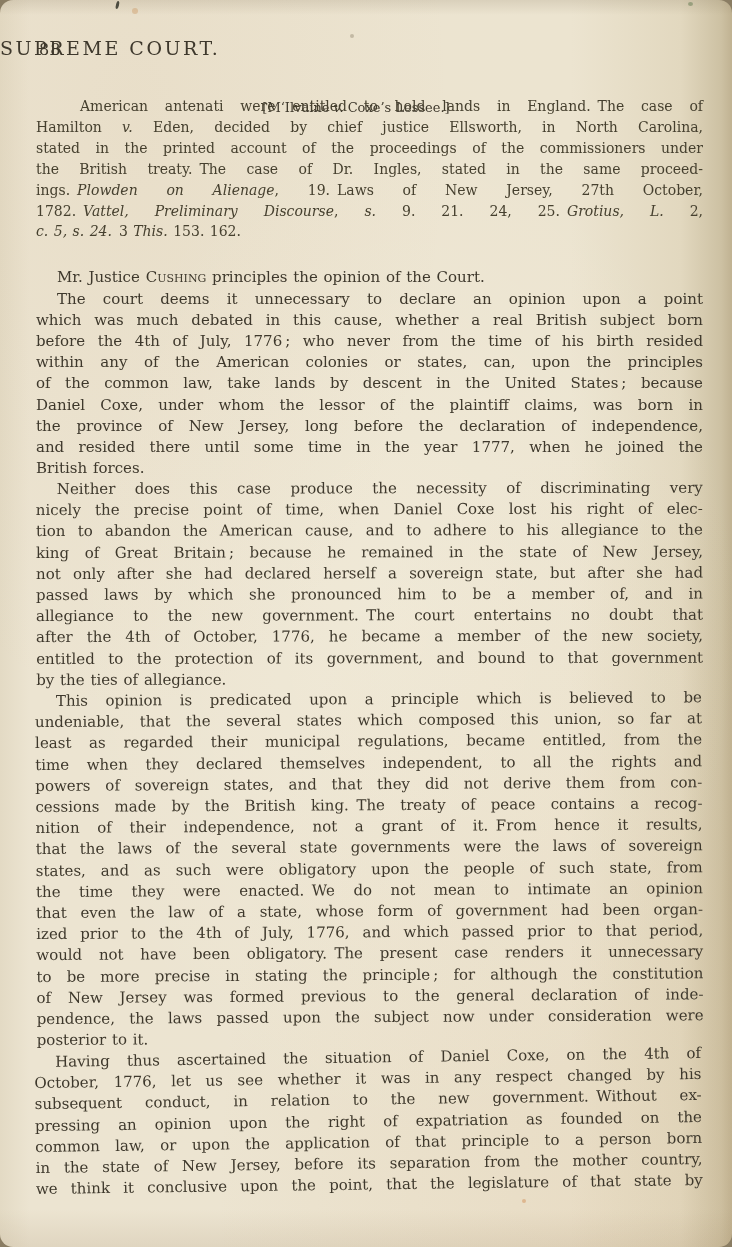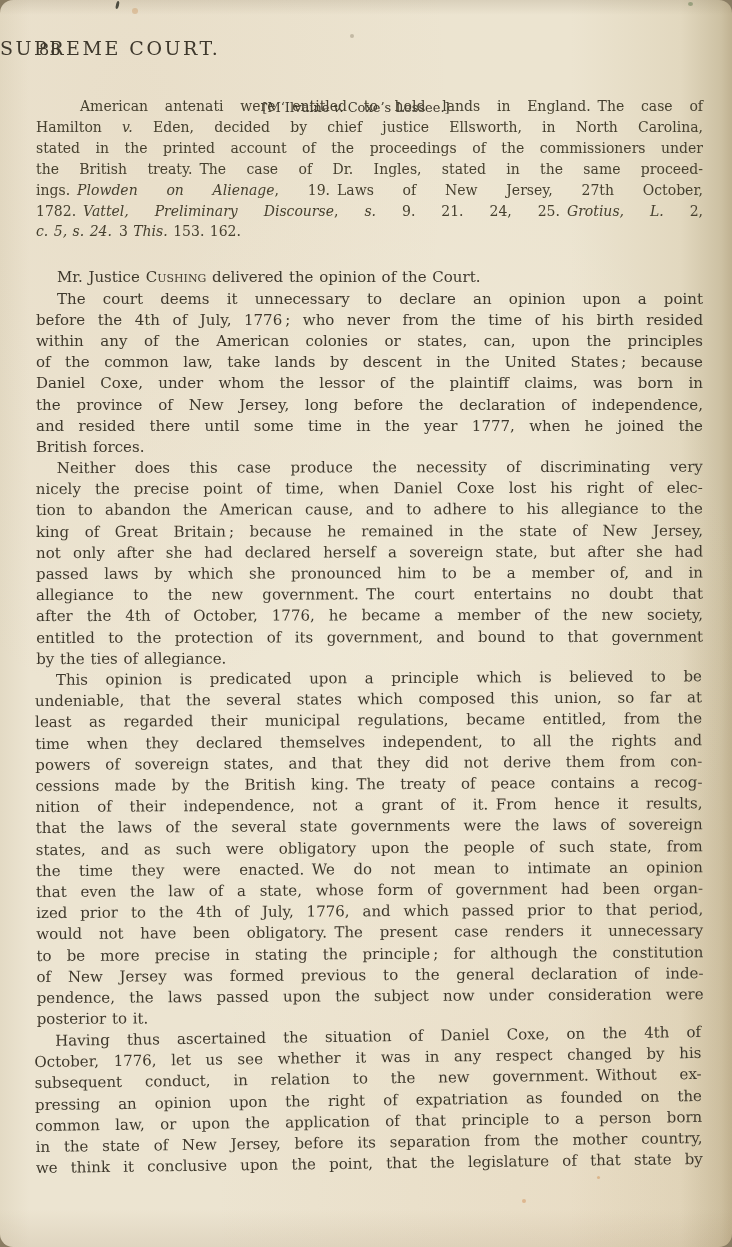--- a/index.html
+++ b/index.html
@@ -60,24 +60,25 @@
         <div class="line first"><span>American antenati were entitled to hold lands in England. The case of</span></div>
         <div class="line"><span>Hamilton </span><span class="it">v.</span><span> Eden, decided by chief justice Ellsworth, in North Carolina,</span></div>
         <div class="line"><span>stated in the printed account of the proceedings of the commissioners under</span></div>
         <div class="line"><span>the British treaty. The case of Dr. Ingles, stated in the same proceed-</span></div>
         <div class="line"><span>ings. </span><span class="it">Plowden on Alienage</span><span>, 19. Laws of New Jersey, 27th October,</span></div>
         <div class="line"><span>1782. </span><span class="it">Vattel, Preliminary Discourse</span><span>, </span><span class="it">s.</span><span> 9. 21. 24, 25. </span><span class="it">Grotius, L.</span><span> 2,</span></div>
         <div class="line endline"><span class="it">c. 5, s. 24.</span><span> 3 </span><span class="it">This.</span><span> 153. 162.</span></div>
       </div>
     <div class="opinion">
       <div class="para byline">
-          <div class="line first endline"><span>Mr. Justice </span><span class="sc">Cushing</span><span> delivered the opinion of the Court.</span></div>
+          <div class="line first endline"><span>Mr. Justice </span><span class="sc">Cushing</span><span> principles the opinion of the Court.</span></div>
         </div>
       <div class="para">
           <div class="line first"><span>The court deems it unnecessary to declare an opinion upon a point</span></div>
+          <div class="line"><span>which was much debated in this cause, whether a real British subject born</span></div>
           <div class="line"><span>before the 4th of July, 1776 ; who never from the time of his birth resided</span></div>
           <div class="line"><span>within any of the American colonies or states, can, upon the principles</span></div>
           <div class="line"><span>of the common law, take lands by descent in the United States ; because</span></div>
           <div class="line"><span>Daniel Coxe, under whom the lessor of the plaintiff claims, was born in</span></div>
           <div class="line"><span>the province of New Jersey, long before the declaration of independence,</span></div>
           <div class="line"><span>and resided there until some time in the year 1777, when he joined the</span></div>
           <div class="line endline"><span>British forces.</span></div>
         </div>
       <div class="para r1">
           <div class="line first"><span>Neither does this case produce the necessity of discriminating very</span></div>

